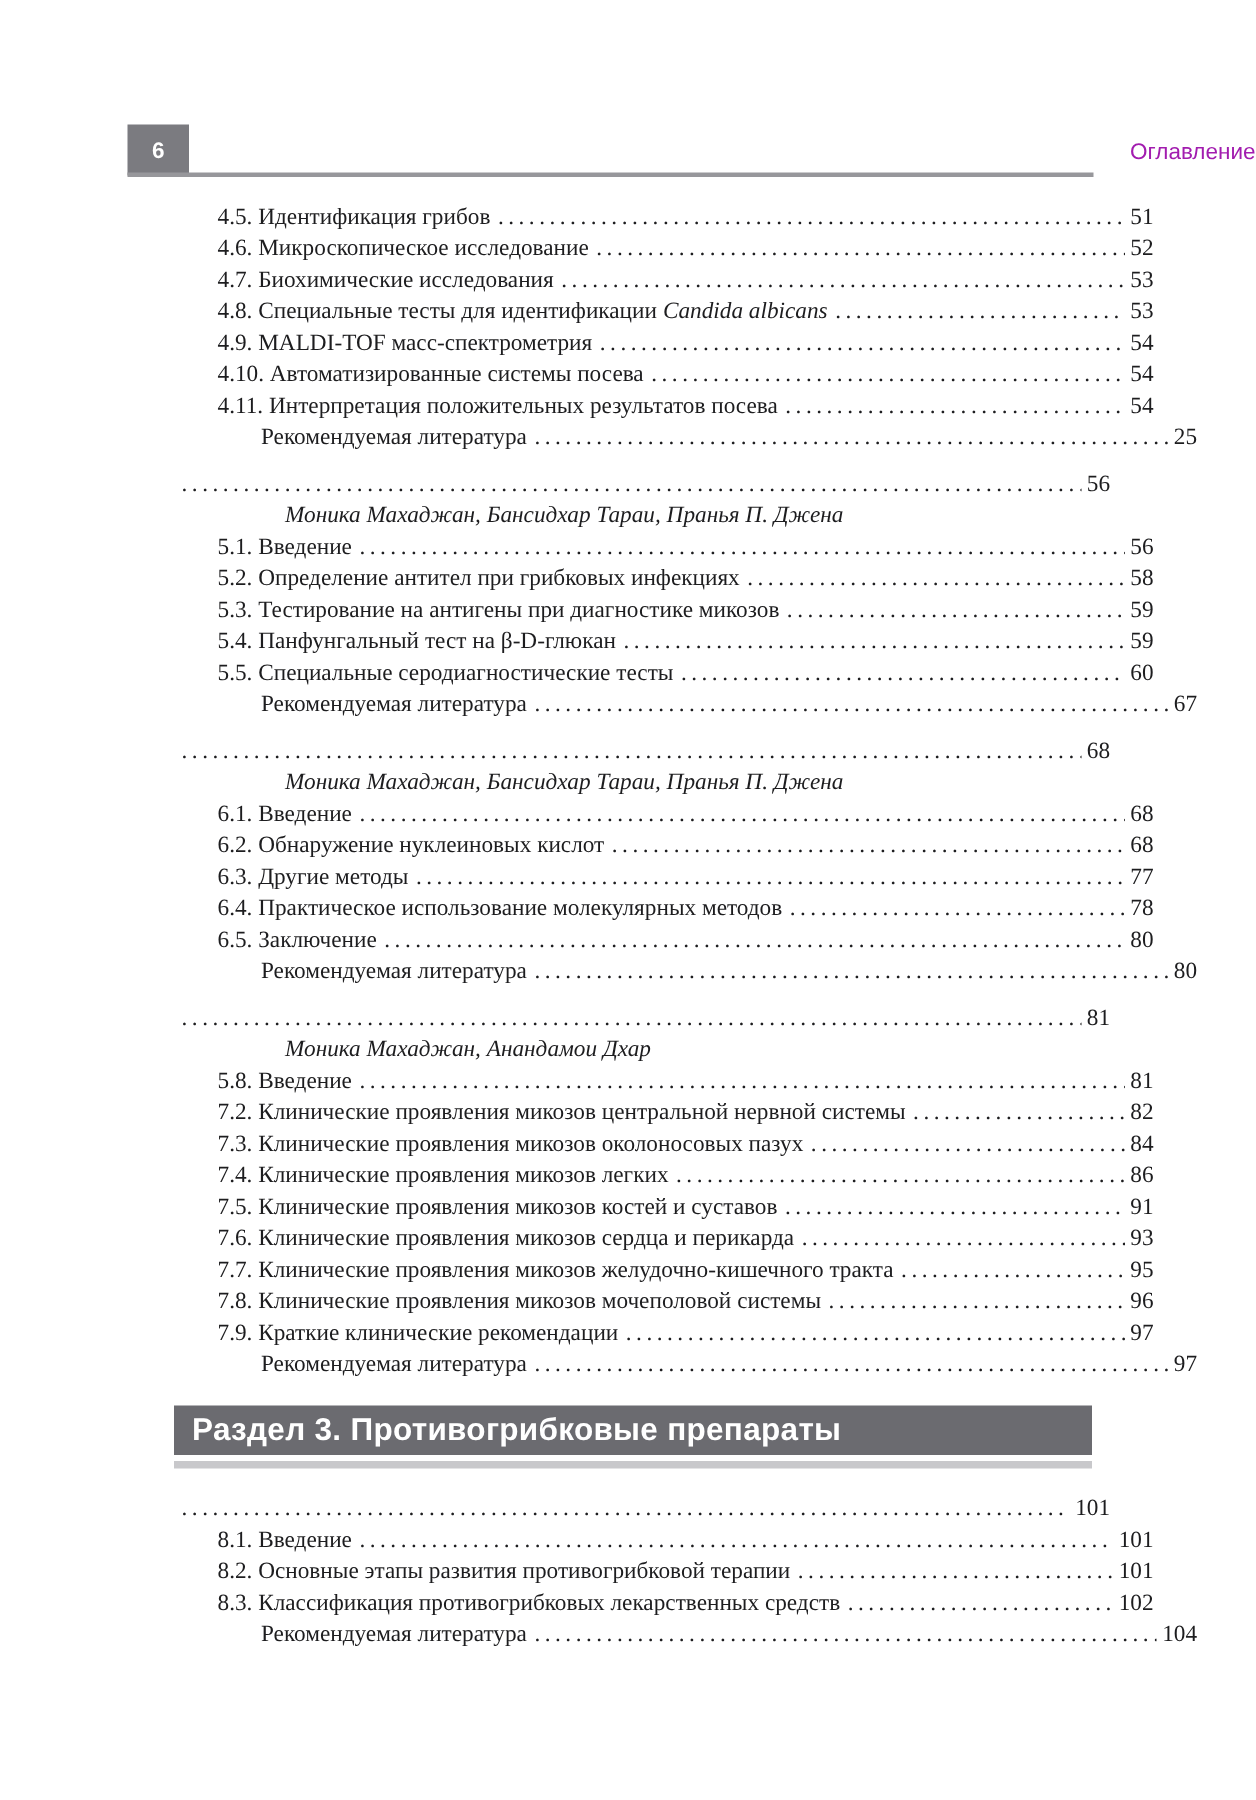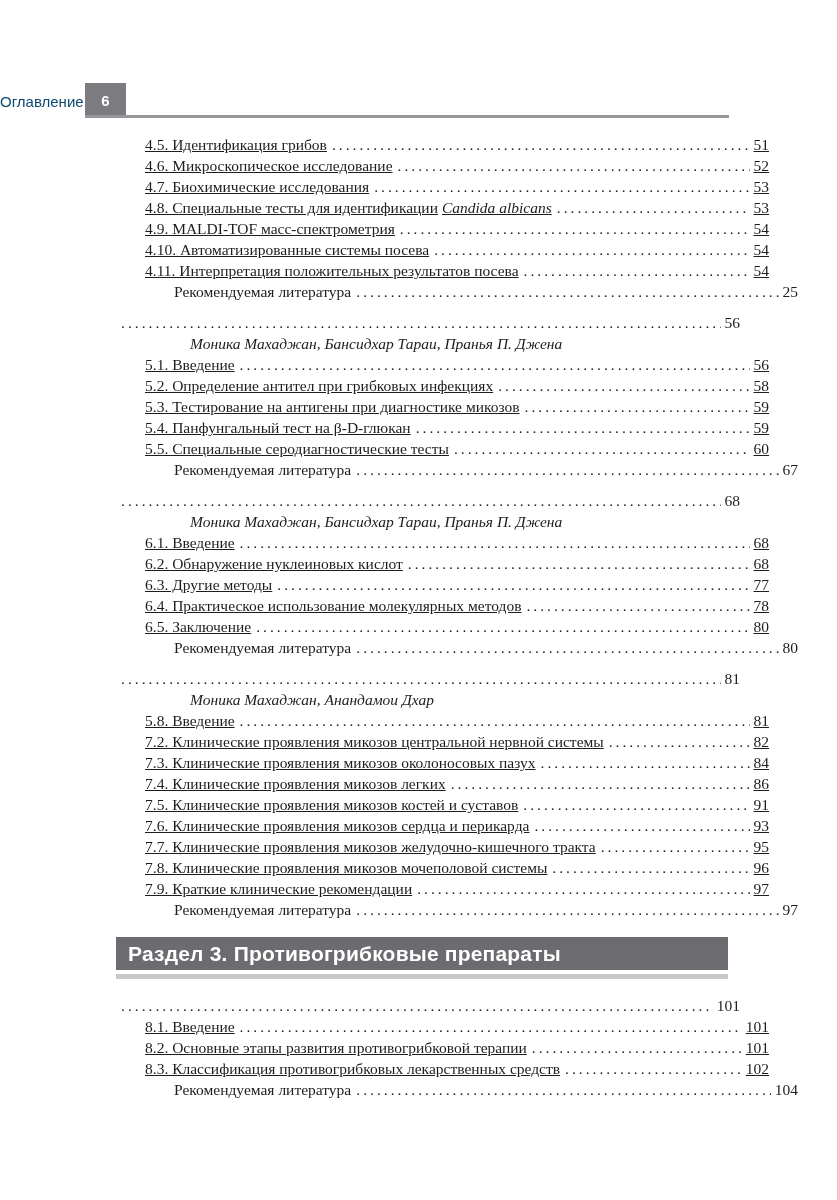--- a/index.html
+++ b/index.html
@@ -31,24 +31,24 @@
     font-family: "Liberation Sans", sans-serif;
     font-weight: bold;
     font-size: 15px;
     color: #ffffff;
   }
   .running-head {
     position: absolute;
     left: 0;
     top: 93px;
     width: 837px;
-    text-align: left;
+    text-align: right;
     font-family: "Liberation Sans", sans-serif;
     font-size: 15px;
-    color: #0c4a6e;
+    color: #a21caf;
   }
   .header-rule {
     position: absolute;
     left: 85px;
     top: 115px;
     width: 644px;
     height: 3px;
     background: #97979b;
   }
 
@@ -63,21 +63,21 @@
   }
   .block { margin-bottom: 10px; }
 
   .row {
     display: flex;
     align-items: baseline;
     width: 100%;
   }
   .row .label { white-space: nowrap; }
   .row.chapter .lbl { font-weight: bold; }
-  .row.item { padding-left: 29px; text-decoration: underline; }
+  .row.item { padding-left: 29px; }
   .row.lit  { padding-left: 58px; }
 
   .lbl-it { font-style: italic; }
   .lbl-it:not(:empty) { margin-left: 0.26em; }
 
   .dots {
     flex: 1 1 auto;
     align-self: stretch;
     position: relative;
     margin: 0 4px 0 5px;

